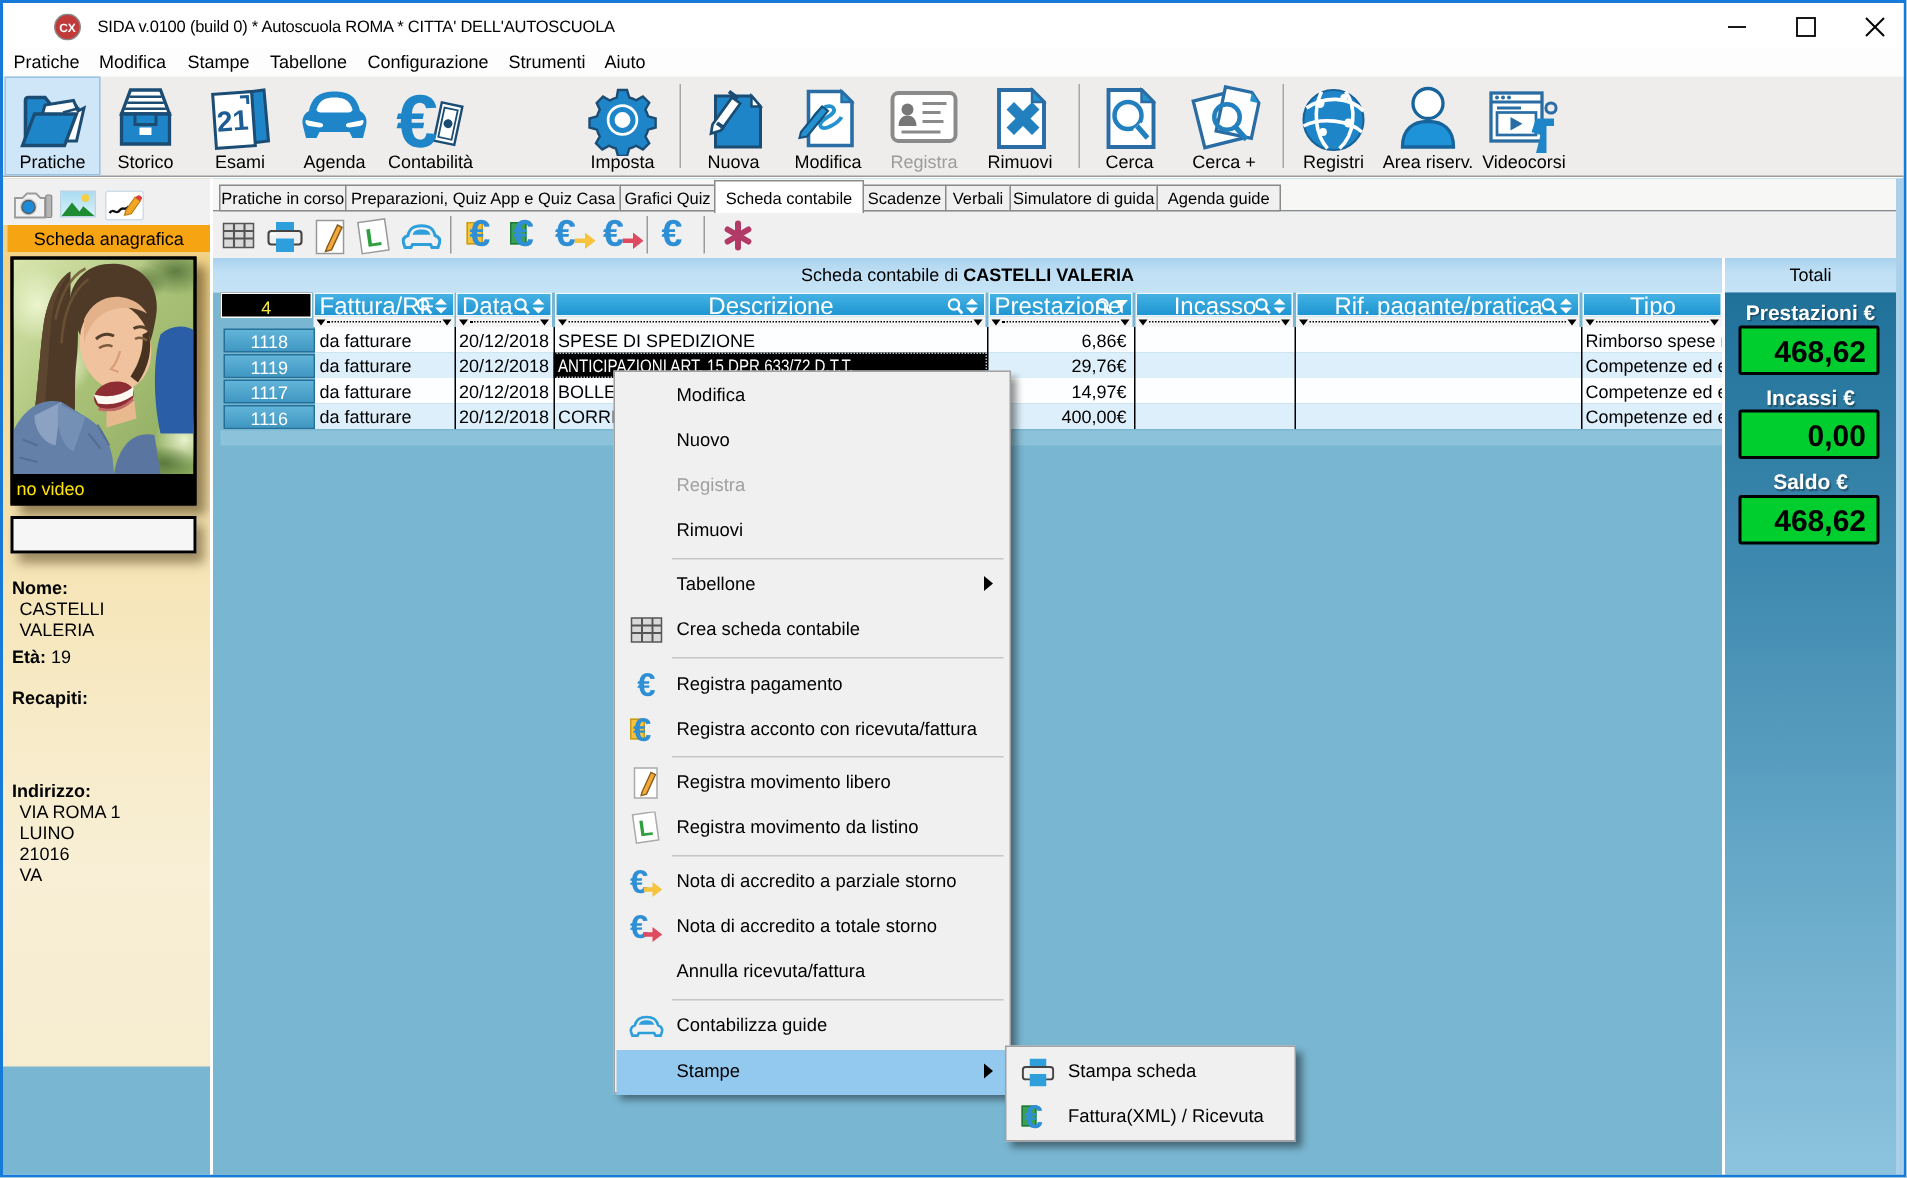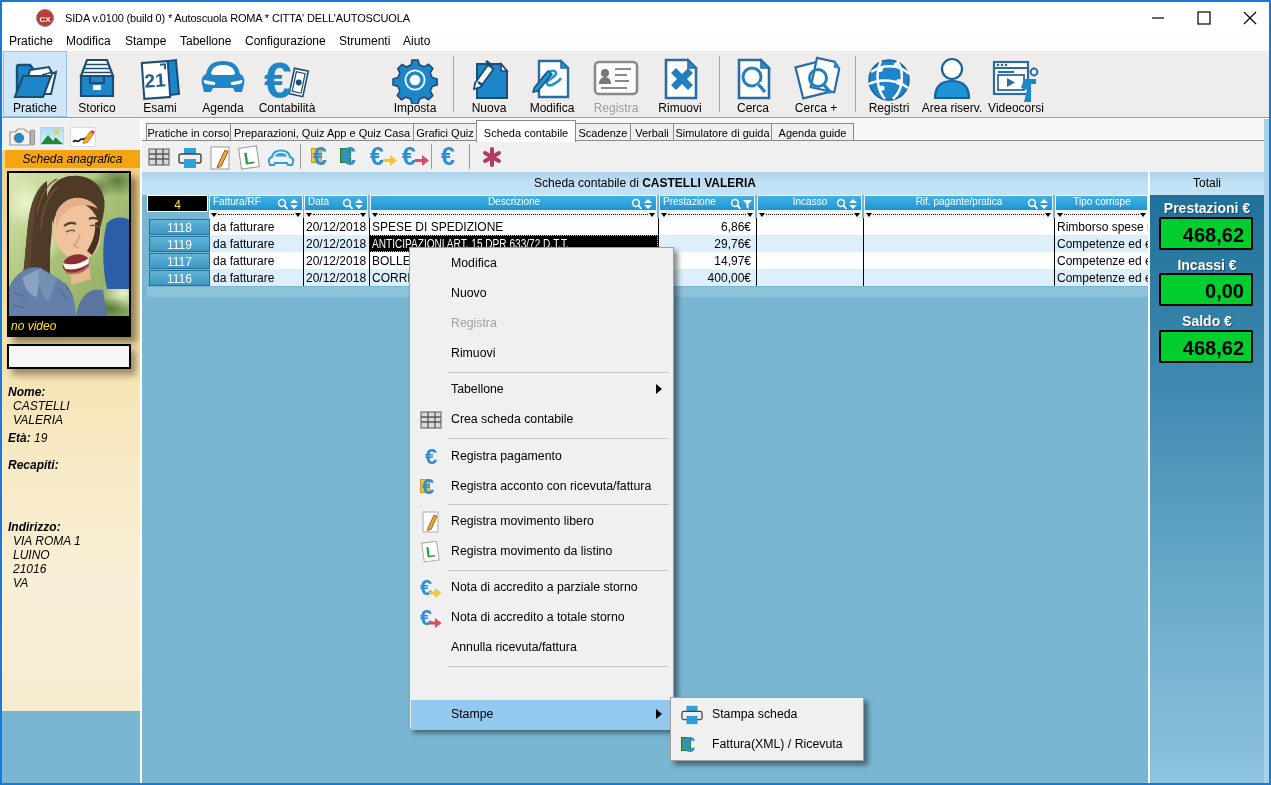--- a/index.html
+++ b/index.html
@@ -17,21 +17,21 @@
   
   #toolbar { position:absolute; left:2px; top:51px; width:1267px; height:67px; background:#eeedec; border-bottom:1px solid #9a9a9a; }
   .tbitem { position:absolute; top:2px; width:64px; height:64px; text-align:center; }
   .tbitem svg { display:block; margin:3px auto 0 auto; }
   .tblabel { position:absolute; left:-10px; right:-10px; bottom:2px; font-size:12px; color:#000; }
   .tbsep { position:absolute; top:5px; width:1px; height:56px; background:#a7a7a7; }
   
   #content { position:absolute; left:2px; top:119px; width:1267px; height:664px; background:#79b6d1; }
   
   #sidebar { position:absolute; left:0px; top:0px; width:138px; height:592px;
-     background:linear-gradient(180deg,#f1cf7d 0%, #f4dc9d 25%, #f6e7bd 50%, #f8efd6 78%, #f6ecd0 100%);font-style:italic; }
+     background:linear-gradient(180deg,#f1cf7d 0%, #f4dc9d 25%, #f6e7bd 50%, #f8efd6 78%, #f6ecd0 100%); }
   #cambar { position:absolute; left:0; top:0px; width:138px; height:31px; background:#f0f0f0; }
   .camBtn { position:absolute; top:8px; width:26px; height:20px; background:#fff; border:1px solid #cfdde9; border-radius:2px; }
   #orangebar { position:absolute; left:3px; top:31px; width:135px; height:18px; background:#f7a413; text-align:center; font-size:12px; padding-top:2px; }
   #photo { position:absolute; left:5px; top:52px; width:124px; height:166px; background:#000; border:2px solid #000; box-shadow:6px 6px 7px rgba(70,50,15,.55); }
   #novideo { position:absolute; left:2px; bottom:2px; color:#ffe400; font-size:12px; }
   #whitebox { position:absolute; left:5px; top:225px; width:124px; height:25px; background:#f6f6f6; border:2px solid #000; box-shadow:5px 6px 7px rgba(70,50,15,.5); }
   .sbt { position:absolute; left:6px; font-size:12px; }
   .sbt b { font-weight:bold; }
   .sbv { position:absolute; left:11px; font-size:12px; }
   
@@ -44,21 +44,21 @@
   #toolbar2 { position:absolute; left:0; top:22px; width:1127px; height:31px; background:#f0f0f0; }
   .t2sep { position:absolute; top:3px; width:1px; height:25px; background:#9a9a9a; }
   
   #tabletitle { position:absolute; left:2px; top:53px; width:1006px; height:23px; background:linear-gradient(180deg,#a9d2ee 0%,#bfdff4 40%,#c6e3f6 100%); text-align:center; font-size:12px; padding-top:4px; }
   #totalititle { position:absolute; left:1010px; top:53px; width:114px; height:23px; background:linear-gradient(180deg,#a9d2ee 0%,#bfdff4 40%,#c6e3f6 100%); text-align:center; font-size:12px; padding-top:4px; }
   
   #totali { position:absolute; left:1010px; top:76px; width:114px; height:588px; background:linear-gradient(180deg,#20719a 0%, #3d88ae 30%, #66a8c8 65%, #8dc3de 100%); }
   .totlabel { position:absolute; left:0; width:100%; text-align:center; color:#fff; font-weight:bold; font-size:14px; text-shadow:1px 1px 1px rgba(0,0,0,.4); }
   .greenbox { position:absolute; left:9px; width:94px; height:33px; background:#00ce2f; border:2px solid #000; border-radius:2px; color:#000; font-weight:bold; font-size:20px; text-align:right; padding:5px 7px 0 0; }
   
-  .hdrcell { position:absolute; top:76px; height:16px; background:linear-gradient(180deg,#45b2e4,#1e95d2); border:1px solid #eef7fd; color:#fff; font-size:10px; padding:0px 2px 0 3px; }
+  .hdrcell { position:absolute; top:76px; height:16px; background:linear-gradient(180deg,#45b2e4,#1e95d2); border:1px solid #eef7fd; color:#fff; font-size:16px; padding:0px 2px 0 3px; }
   .filtcell { position:absolute; top:92px; height:7px; background:#f4f4f4; }
   .filtcell:before { content:""; position:absolute; left:9px; right:9px; top:3px; border-top:1px dotted #000; }
   .filtcell i, .filtcell u { position:absolute; top:2px; width:0; height:0; border-left:3px solid transparent; border-right:3px solid transparent; border-top:4px solid #000; }
   .filtcell i { left:2px; } .filtcell u { right:2px; }
   .sorticon { position:absolute; right:2px; top:2px; }
   .idbtn { position:absolute; top:77px; left:9px; width:61px; height:16px; background:linear-gradient(180deg,#62b4d8,#3f97c2); border:1px solid #23719a; color:#fff; text-align:center; font-size:12px; padding-top:1px; }
   .cell { position:absolute; font-size:12px; padding:2px 3px 0 3px; height:17px; white-space:nowrap; overflow:hidden; }
   .vline { position:absolute; top:80px; width:1px; background:#000; height:69px; }
   
   #ctxmenu { position:absolute; left:409px; top:247px; width:265px; height:482px; background:#f0f0f0; border:1px solid #a0a0a0; box-shadow:4px 4px 5px rgba(0,0,0,.45); }
@@ -595,20 +595,27 @@
         <svg style="position:absolute;left:10px;top:11px" width="13" height="10">
           <path d="M0 3.5 h6 v-3.5 l6.5 5 -6.5 5 v-3.5 H0 z" fill="#e04a5e"></path>
         </svg>
       </div>
       <span class="txt">Nota di accredito a totale storno</span>
     </div>
   <div class="mi" style="top:385px">
       <span class="txt">Annulla ricevuta/fattura</span>
     </div>
   <div class="msep" style="top:418px"></div>
+  <div class="mi" style="top:421px">
+      <svg class="ico" width="26" height="17" viewBox="0 0 28 17">
+        <path d="M5 8 C6 3 9 1.5 14 1.5 C19 1.5 22 3 23 8 C26 9 26.5 11 26 13 L25 16 H21 L20 14 H8 L7 16 H3 L2 13 C1.5 11 2 9 5 8 z" fill="none" stroke="#2e9fdb" stroke-width="2"></path>
+        <path d="M8 7.5 C9 4.5 11 4 14 4 C17 4 19 4.5 20 7.5 z" fill="#2e9fdb"></path>
+      </svg>
+      <span class="txt">Contabilizza guide</span>
+    </div>
   <div class="mi" style="top:452px;background:#94c9ef">
       <span class="txt">Stampe</span>
       <span class="marrow"></span>
     </div>
 </div>
 <div id="submenu">
   <div class="mi" style="top:2px">
       <svg class="ico" width="24" height="22" viewBox="0 0 26 24">
         <path d="M7 2 h12 v6 H7 z" fill="#2e9fdb"></path>
         <rect x="2" y="8" width="22" height="9" rx="2" fill="none" stroke="#444" stroke-width="1.4"></rect>

